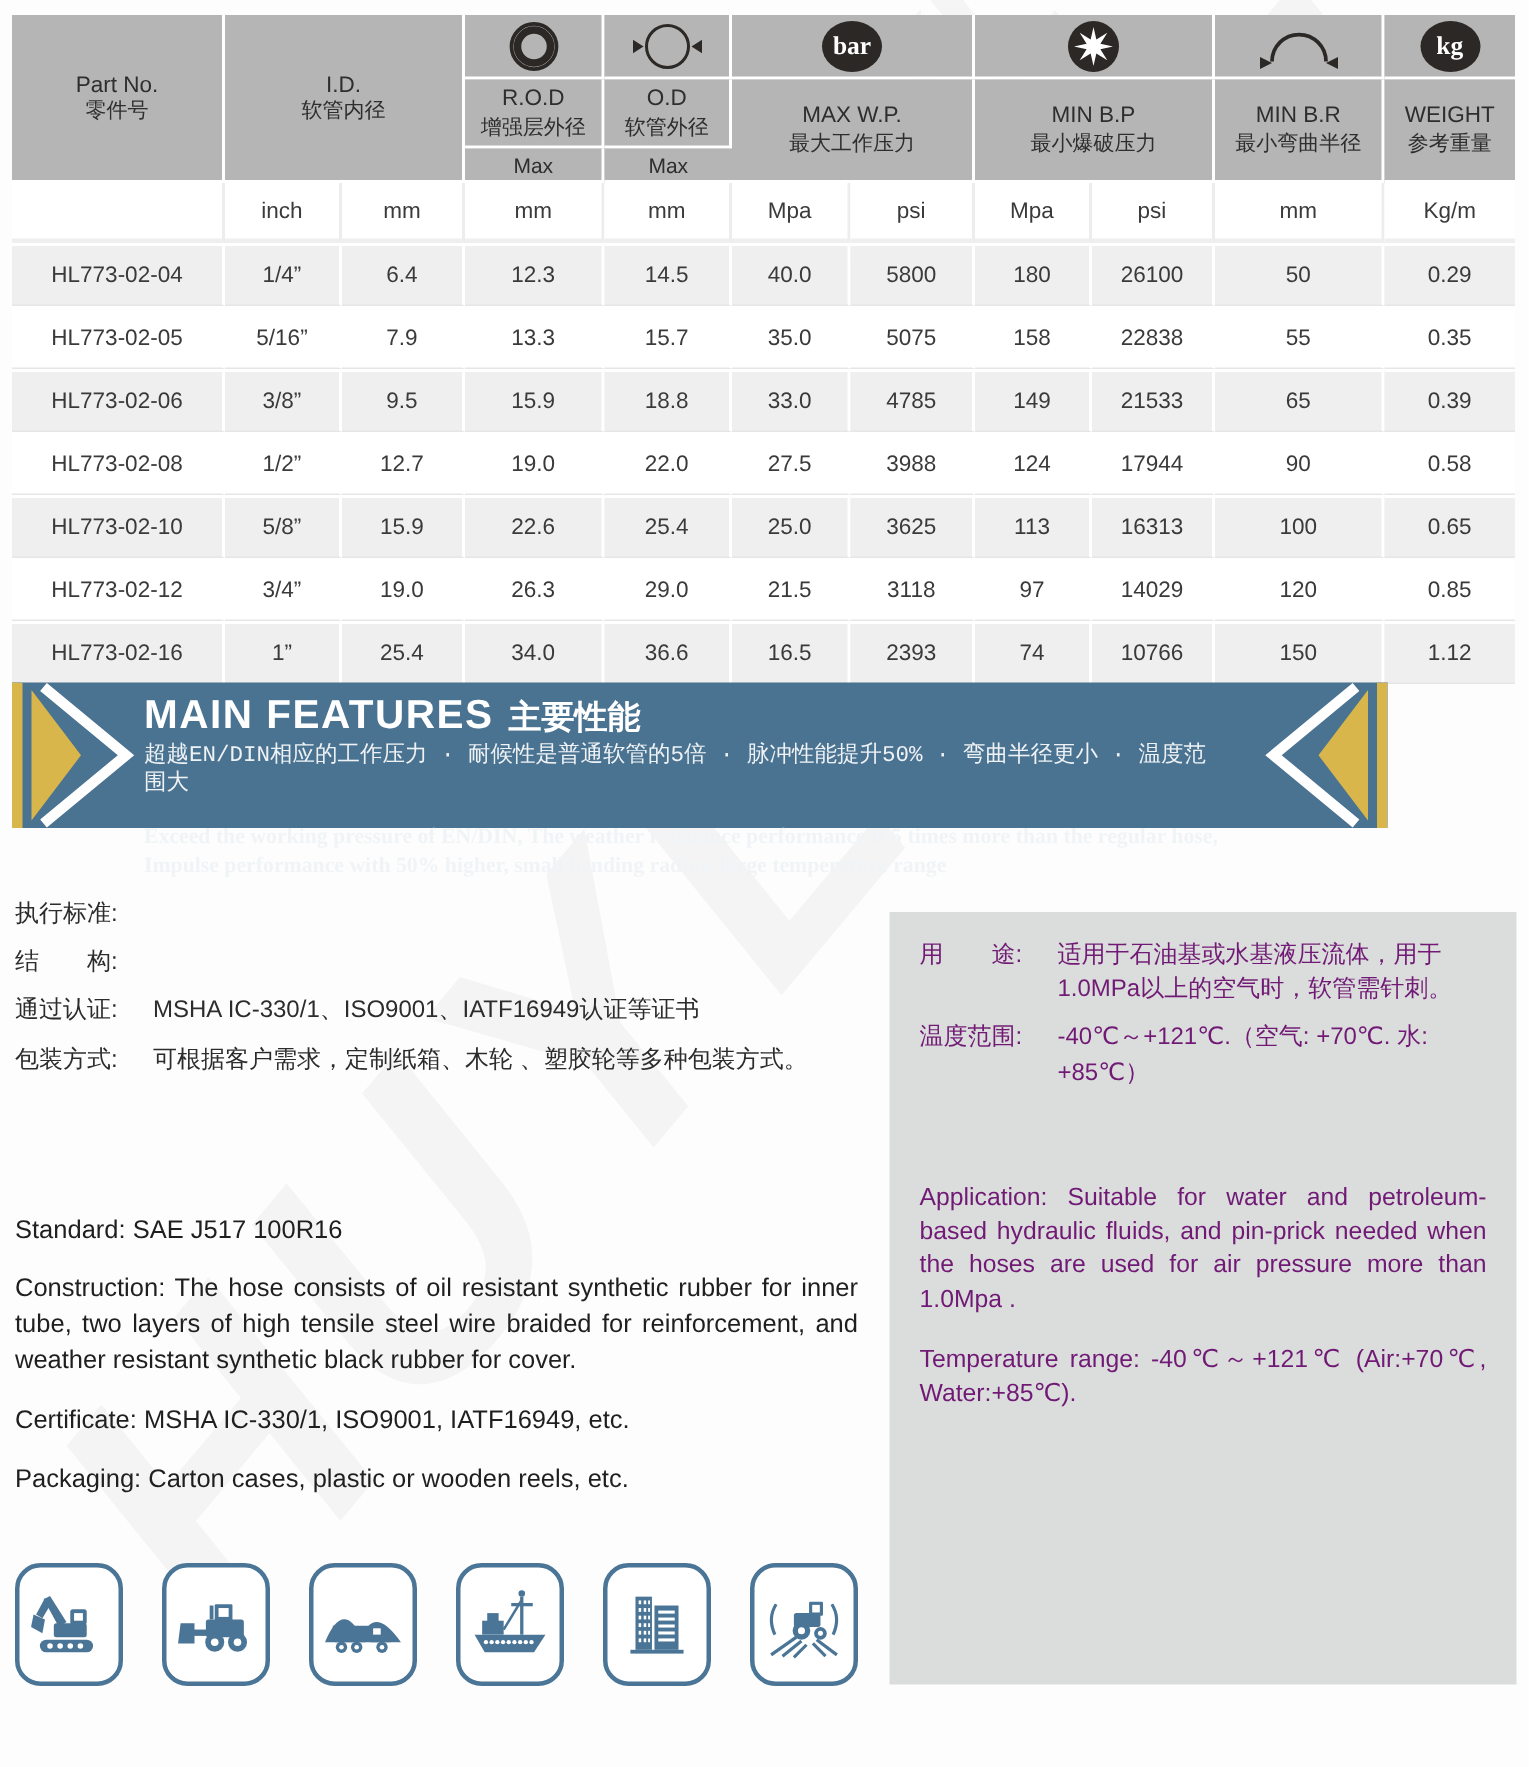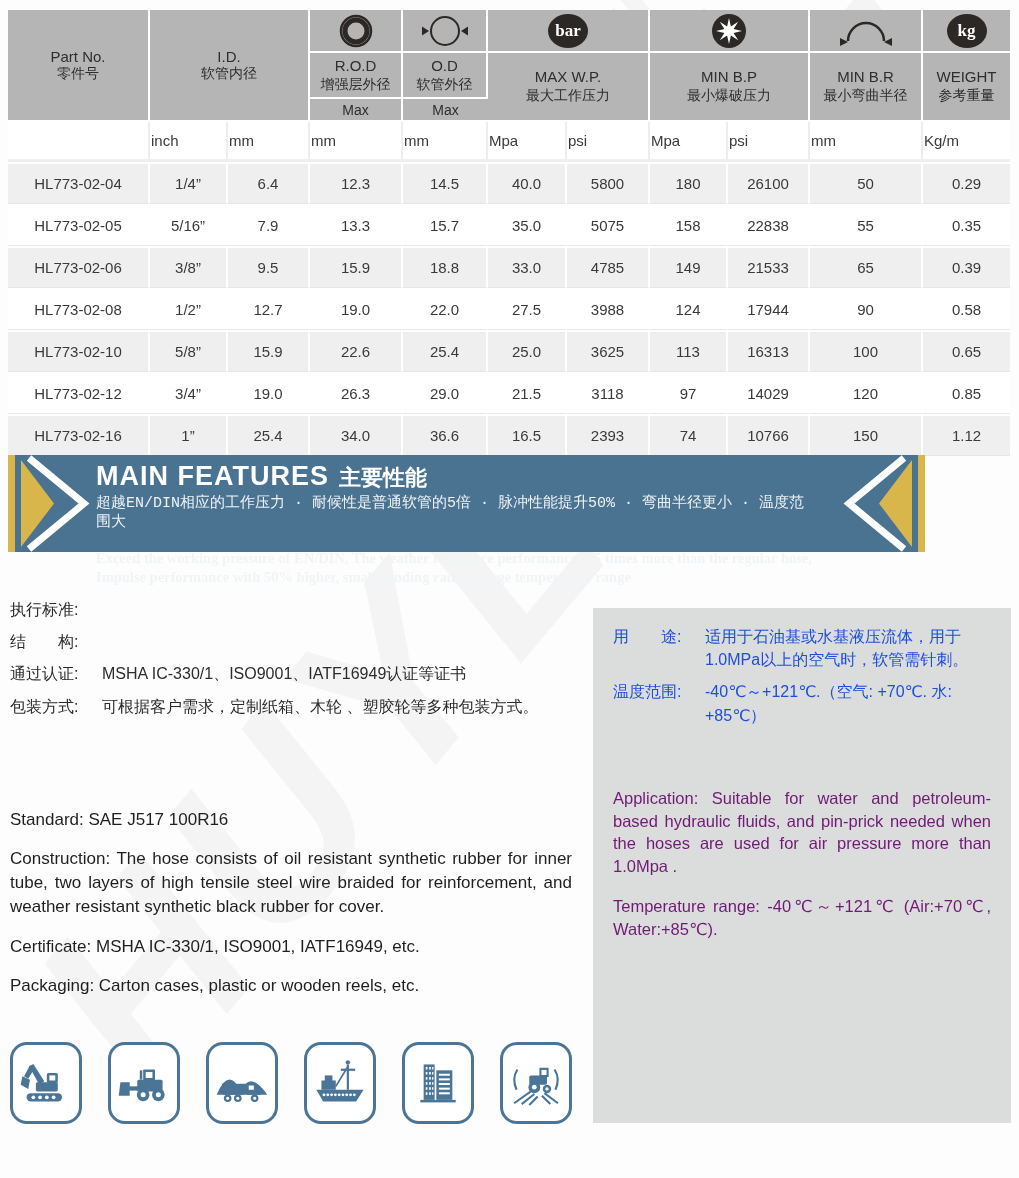--- a/index.html
+++ b/index.html
@@ -29,21 +29,21 @@
     border-right:2px solid #fff;border-bottom:2px solid #fff;
     padding:0;text-align:center;vertical-align:middle;
   }
   table.spec th:last-child{border-right:none;}
   tr.row-icons th{height:41px;}
   tr.row-labels th{height:44px;line-height:1.25;}
   tr.row-max th{height:21px;font-size:14px;}
   .th-en{font-size:15px;}
   .th-zh{font-size:14px;}
   tr.row-units td{
-    background:#fff;height:35px;font-size:15px;color:#3a3a3a;
+    background:#fff;height:35px;text-align:center;font-size:15px;color:#3a3a3a;
     border-right:2px solid #ededed;border-bottom:3px solid #efefef;
   }
   tr.row-units td:last-child{border-right:none;}
   table.spec tbody td{
     height:37px;text-align:center;font-size:15px;color:#3a3a3a;background:#fff;
     border-right:2px solid #fff;border-top:2px solid #fff;border-bottom:1px solid #e6e6e6;
   }
   table.spec tbody td:last-child{border-right:none;}
   table.spec tbody tr.alt td{background:#f0efef;}
   .badge{
@@ -69,21 +69,21 @@
   .banner-sub-en{font-family:"Liberation Serif","DejaVu Serif",serif;font-size:14.5px;font-weight:bold;line-height:1.28;color:#f0f4f6;margin-top:18px;}
   
   .specs-zh{position:absolute;left:10px;top:598px;width:565px;z-index:1;font-size:16px;color:#2c2c2c;}
   .spec-item{display:flex;margin-bottom:9px;line-height:1.45;}
   .spec-label{flex:0 0 92px;white-space:nowrap;}
   .spec-text{flex:1;}
   .panel{
     position:absolute;left:593px;top:608px;width:418px;height:515px;
     background:#dbdcdc;z-index:1;box-sizing:border-box;padding:17px 20px 0 20px;
   }
-  .usage-zh{font-size:16px;color:#1d4ed8;}
+  .usage-zh{font-size:16px;color:#701a75;}
   .panel-en{margin-top:60px;font-size:16.5px;color:#701a75;}
   .panel-en p{margin:0 0 17px;line-height:1.38;text-align:justify;}
   .specs-en{position:absolute;left:10px;top:808px;width:562px;z-index:1;font-size:17px;color:#1f1f1f;}
   .specs-en p{margin:0 0 15px;line-height:1.42;text-align:justify;}
   
   .icons-row{position:absolute;left:10px;top:1042px;display:flex;gap:26px;z-index:1;}
   .icon-box{
     width:66px;height:76px;border:3px solid #4a7596;border-radius:17px;
     background:#fff;display:flex;align-items:center;justify-content:center;flex:0 0 auto;
   }

